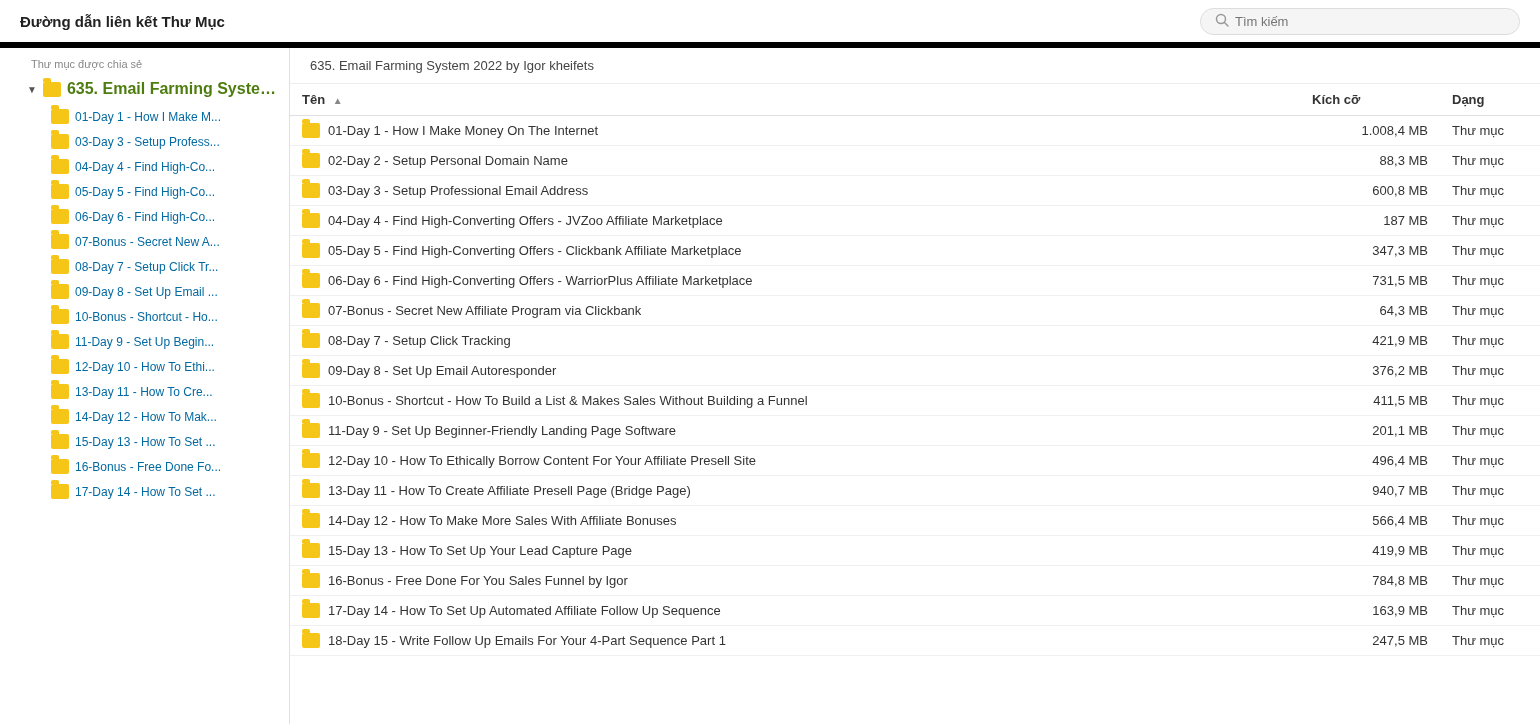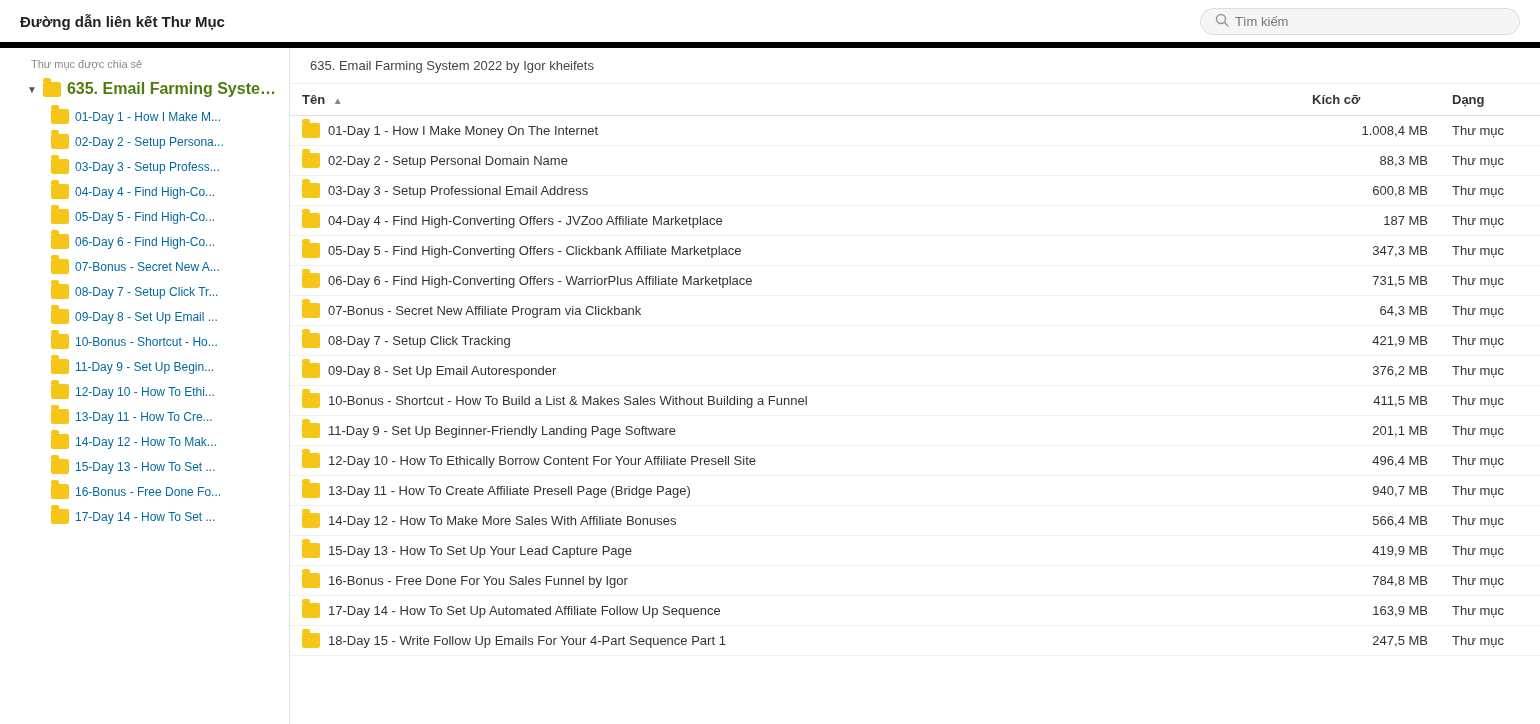--- a/index.html
+++ b/index.html
@@ -209,24 +209,20 @@
     <div class="sidebar-root-item">
       <span class="chevron-icon">▼</span>
       <span class="folder-icon-yellow"></span>
       <span class="sidebar-root-label">635. Email Farming System 2...</span>
     </div>
 
     <div id="sidebar-items-container">
         <div class="sidebar-item">
           <span class="folder-icon-yellow"></span>
           <span class="sidebar-item-label">01-Day 1 - How I Make M...</span>
-        </div>
-        <div class="sidebar-item">
-          <span class="folder-icon-yellow"></span>
-          <span class="sidebar-item-label">02-Day 2 - Setup Persona...</span>
         </div>
         <div class="sidebar-item">
           <span class="folder-icon-yellow"></span>
           <span class="sidebar-item-label">03-Day 3 - Setup Profess...</span>
         </div>
         <div class="sidebar-item">
           <span class="folder-icon-yellow"></span>
           <span class="sidebar-item-label">04-Day 4 - Find High-Co...</span>
         </div>
         <div class="sidebar-item">

